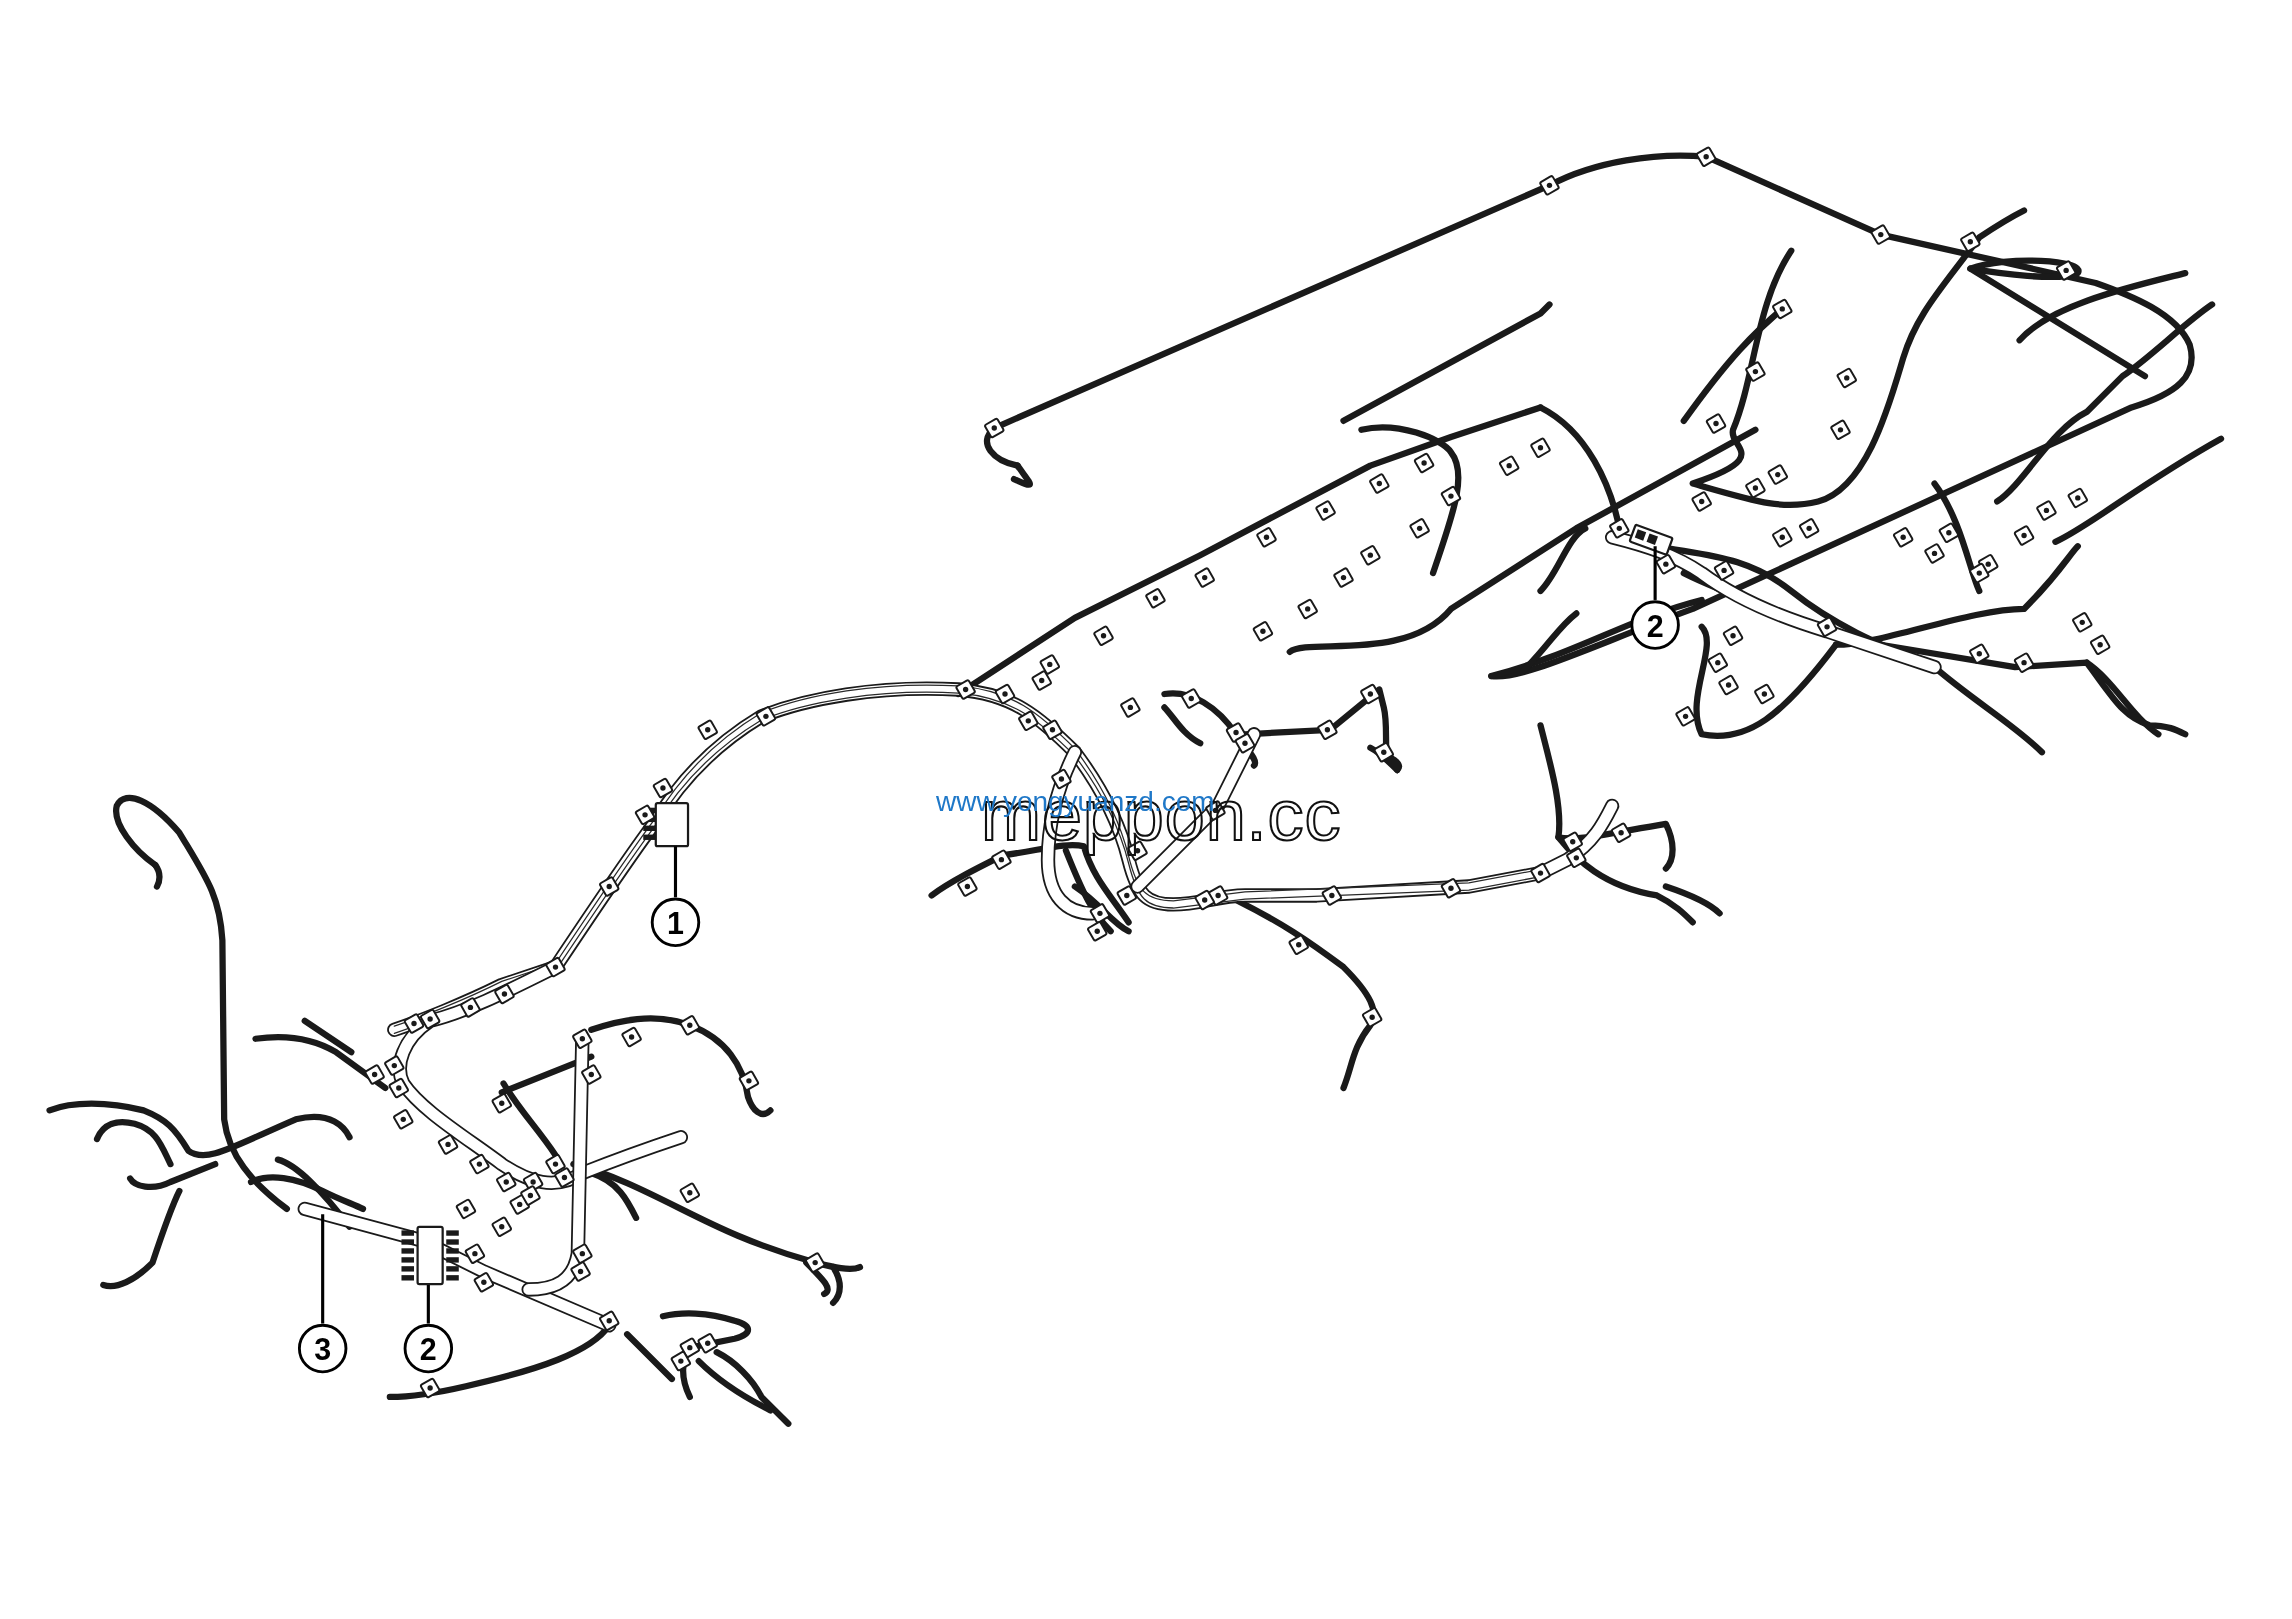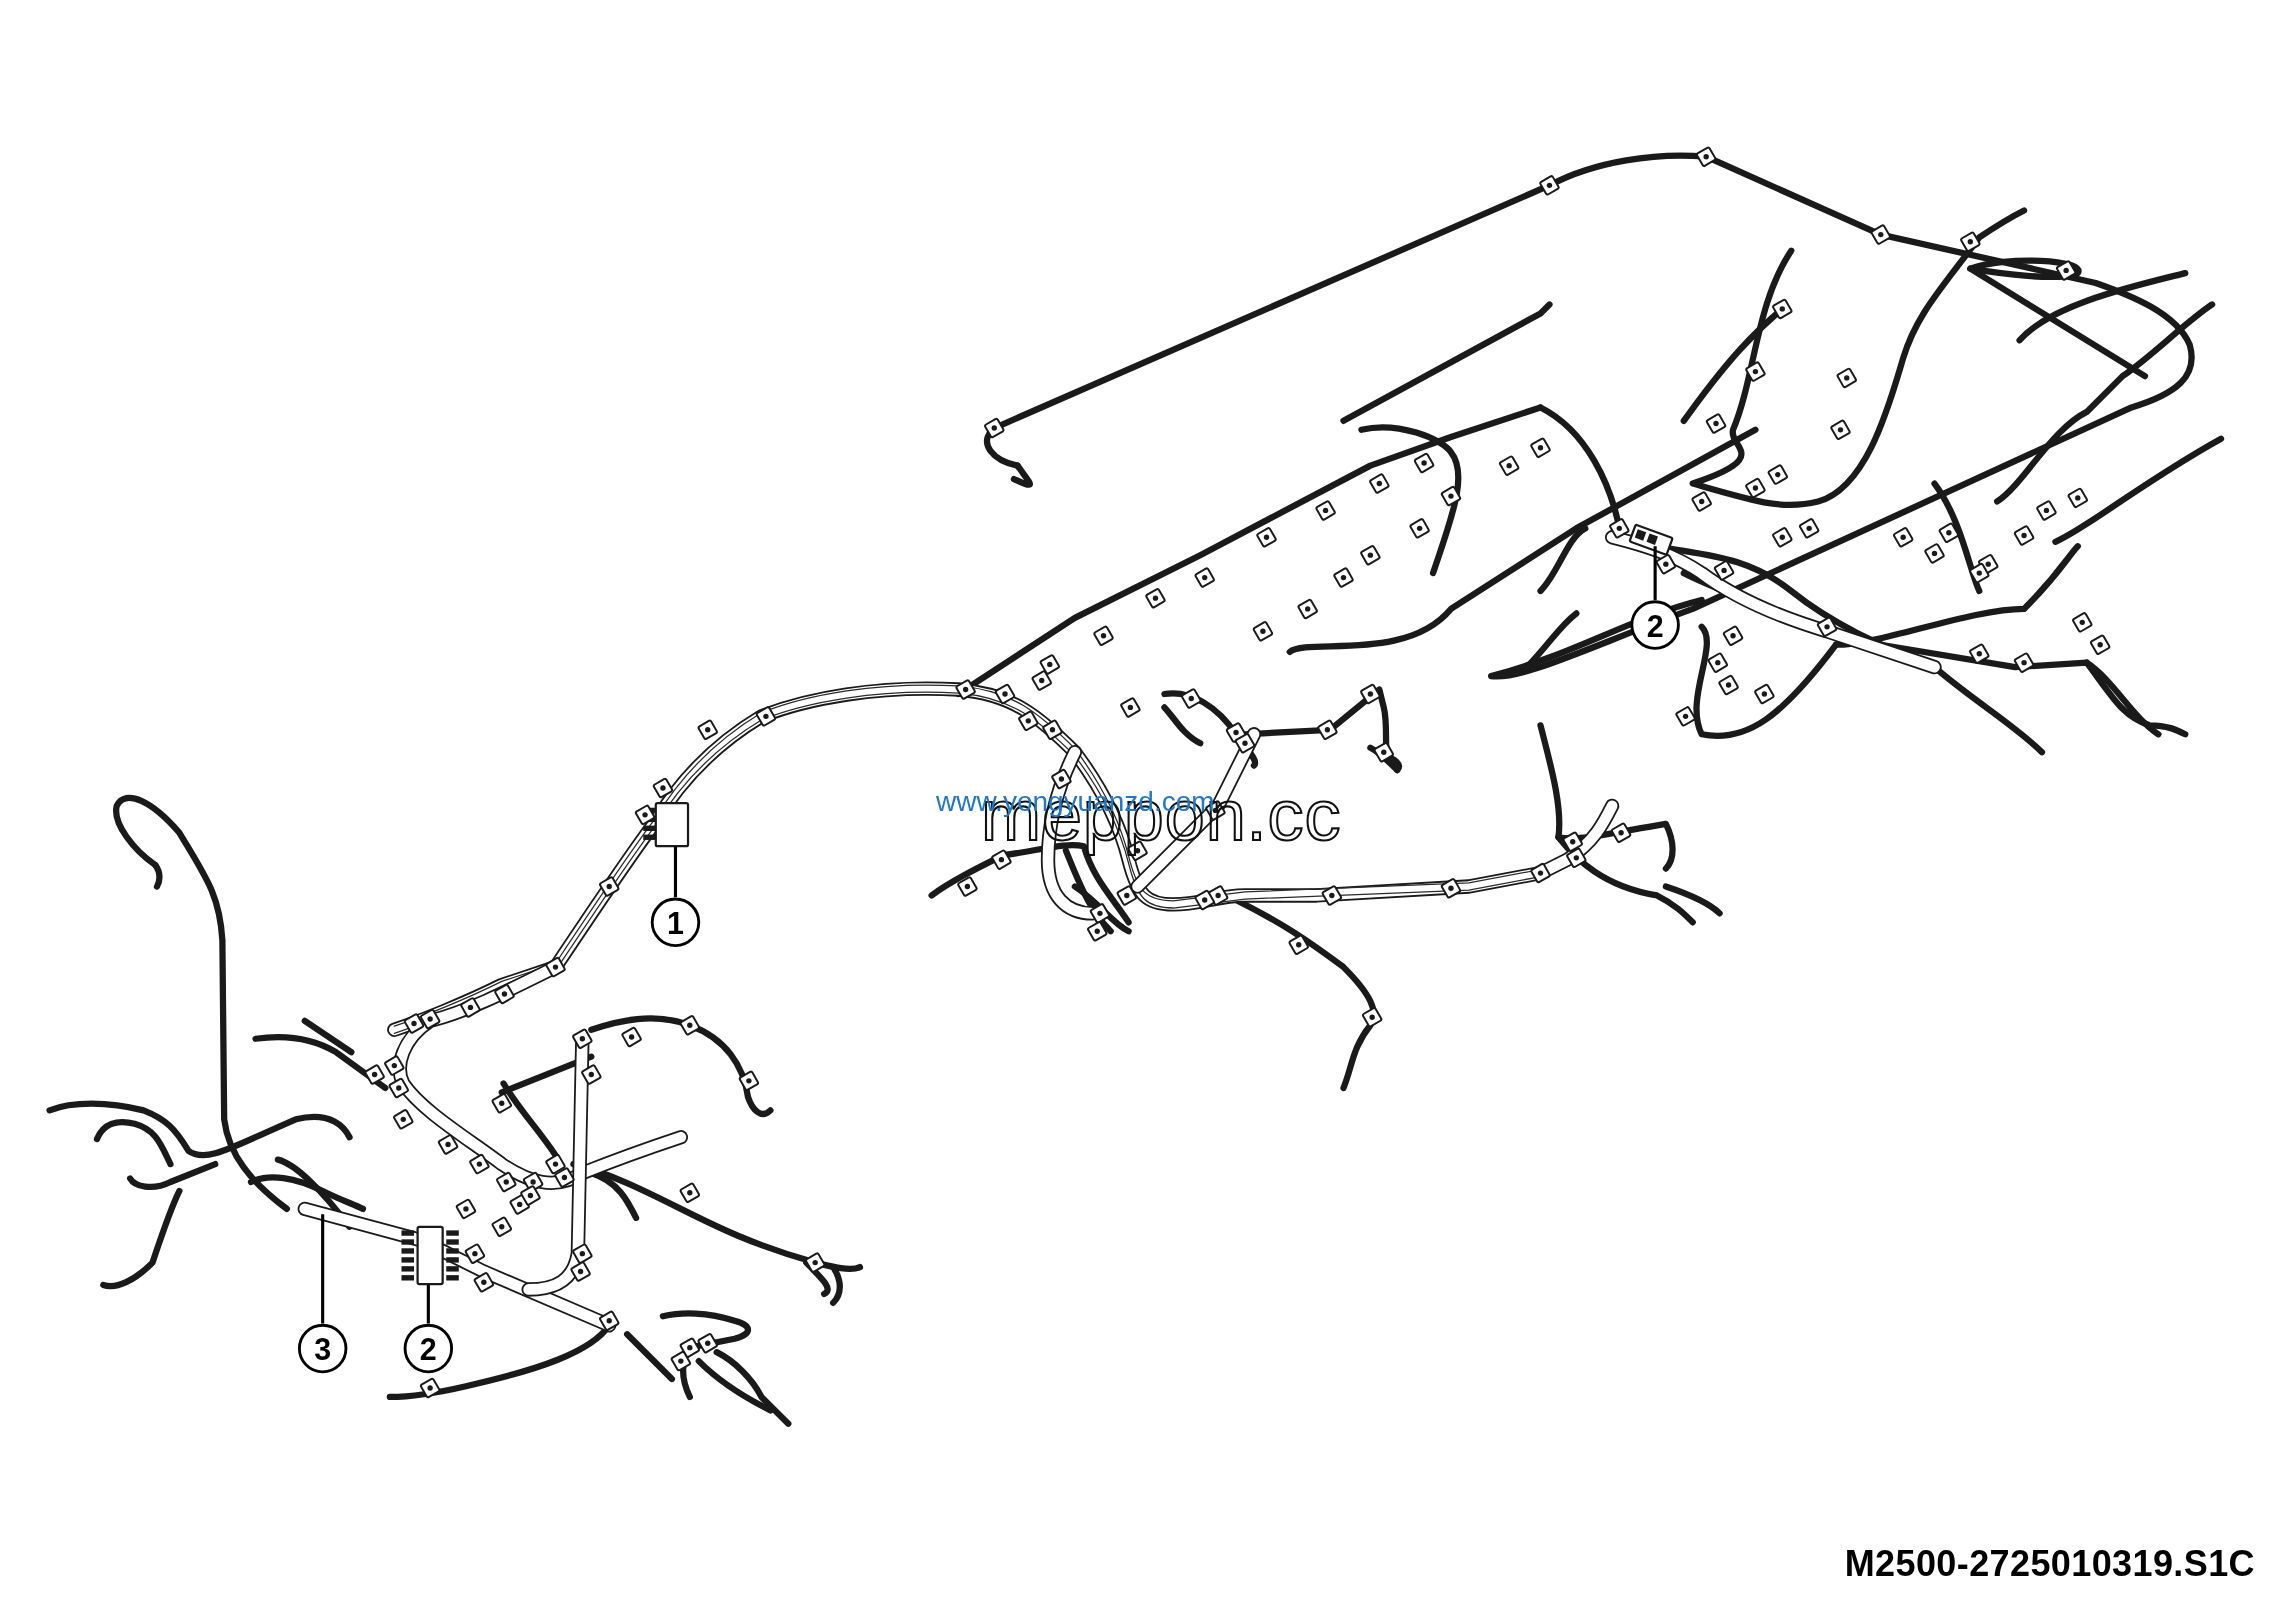--- a/index.html
+++ b/index.html
@@ -349,15 +349,14 @@
     <g>
       <line class="leader" x1="360" y1="1356" x2="360" y2="1478"></line>
       <circle class="callout-circle" cx="360" cy="1506" r="26"></circle>
       <text class="callout-text" x="360" y="1507">3</text>
     </g>
   </svg>
 
   <div class="wm-outline">meppon.cc</div>
   <div class="wm-url">www.yongyuanzd.com</div>
 
-  <div class="figure-id">M2500-2725010319.S1C</div>
 </div>
 
 
 </body></html>

